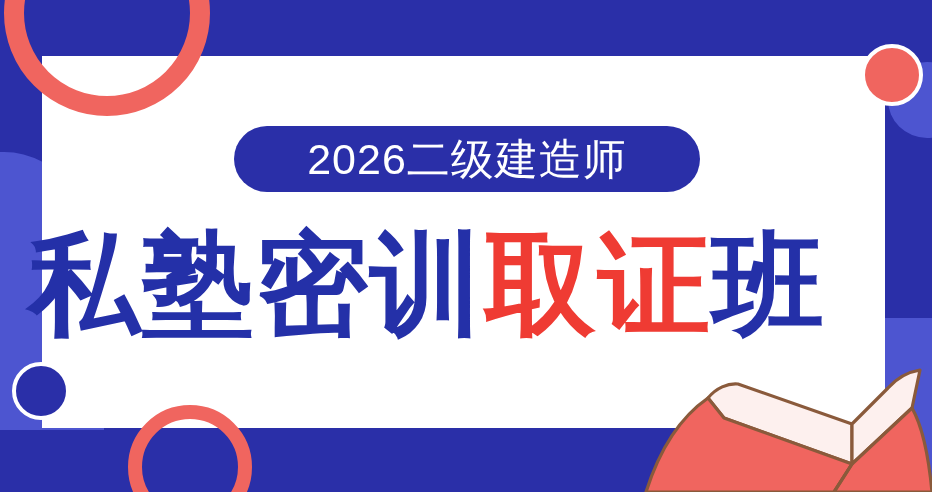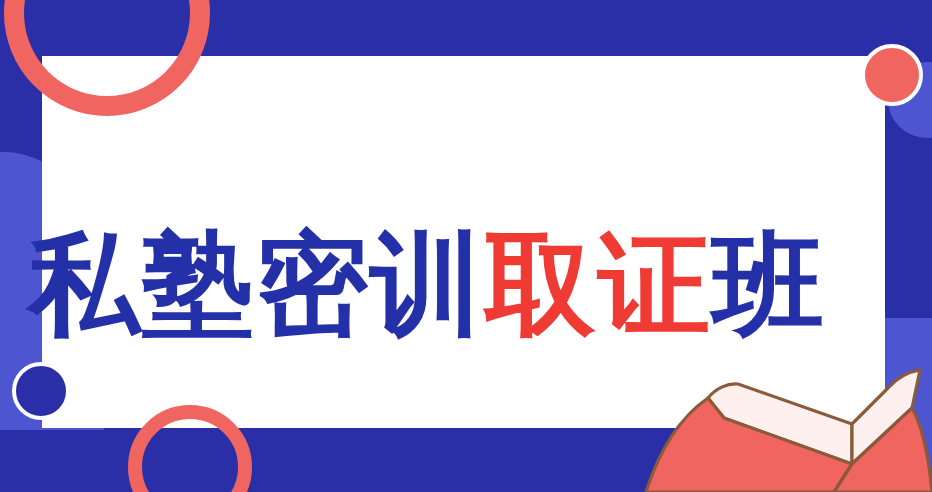--- a/index.html
+++ b/index.html
@@ -176,20 +176,23 @@
   <div class="blob-right"></div>
   <div class="blob-right-top"></div>
 
   <div class="panel"></div>
 
   <div class="ring ring-coral-tl"></div>
   <div class="circle-coral-tr"></div>
   <div class="circle-blue-bl"></div>
   <div class="ring ring-coral-bottom"></div>
 
+  <div class="pill">
+    <span class="pill-text">2026二级建造师</span>
+  </div>
 
   <div class="headline">
     <span class="hl-blue">私塾密训</span><span class="hl-red">取证</span><span class="hl-blue">班</span>
   </div>
 
   <div class="book">
     <svg width="312" height="140" viewBox="0 0 312 140" xmlns="http://www.w3.org/2000/svg">
       <g fill="none" stroke="#8a5a3b" stroke-width="3.2" stroke-linejoin="round" stroke-linecap="round">
 
         <path d="M88 46 C 96 36, 108 31, 118 32 L 232 72 L 232 112 L 104 66 Z" fill="#fdf0ee"></path>

